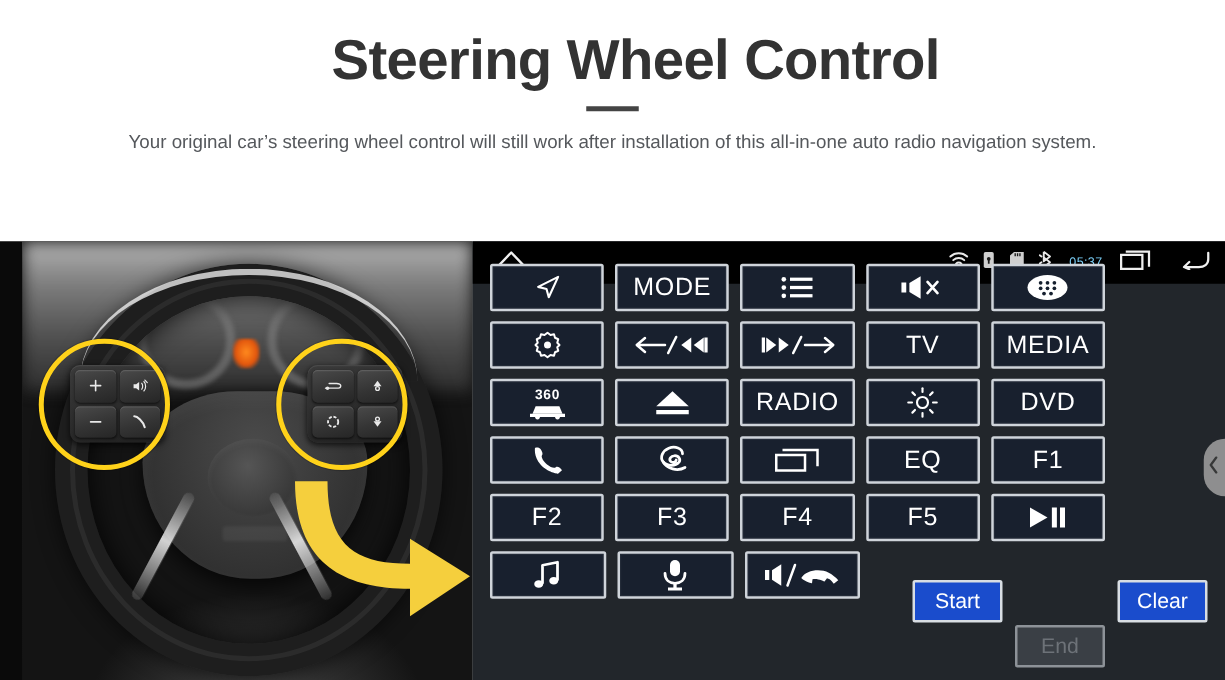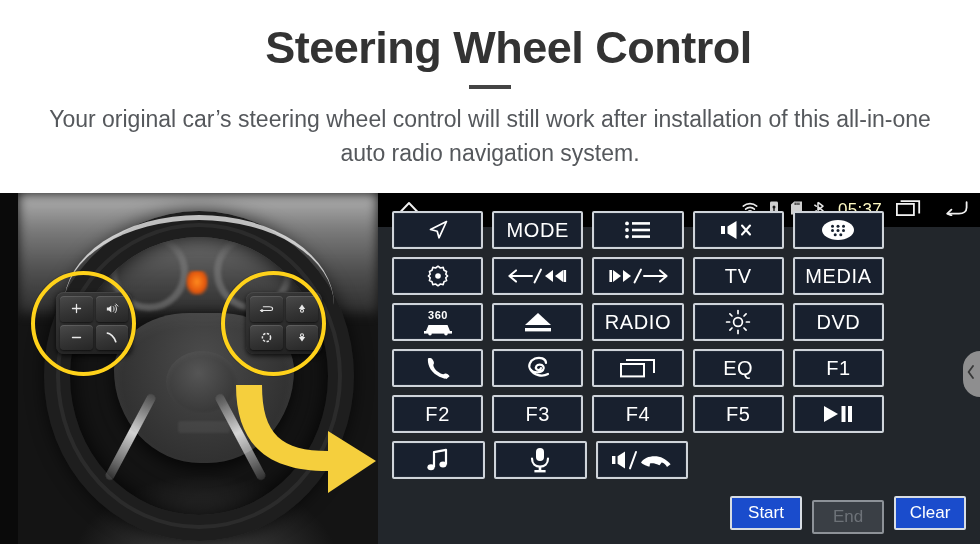--- a/index.html
+++ b/index.html
@@ -17,21 +17,21 @@
     font-size: 45px; font-weight: 700; color:#333333;
     letter-spacing: -0.5px; line-height: 1.05;
     font-family: "Liberation Sans", sans-serif;
     padding-left: 37px;
   }
   .title-rule {
     width: 42px; height: 4px; background:#444; margin: 14px auto 0;
   }
   .subtitle {
     margin: 14px auto 0; width: 910px;
-    font-size: 23px; color:#55585c; line-height: 1.45;
+    font-size: 15px; color:#55585c; line-height: 1.45;
     font-family: "Liberation Sans", sans-serif;
   }
 
   
   .content {
     position:absolute; left:0; top:193px; width:980px; height:351px;
     display:flex;
   }
 
   
@@ -144,21 +144,21 @@
     position:relative; width:602px; height:351px; background:#22262b;
     overflow:hidden;
   }
   .statusbar {
     height:34px; background:#000; display:flex; align-items:center;
     padding:0 12px 0 18px; color:#f2f2f2;
   }
   .sb-left { display:flex; align-items:center; }
   .sb-spacer { flex:1; }
   .sb-icons { display:flex; align-items:center; gap:11px; }
-  .sb-clock { font-size:17px; color:#fef9c3; margin:0 14px 0 12px; letter-spacing:.3px;
+  .sb-clock { font-size:10px; color:#7dd3fc; margin:0 14px 0 12px; letter-spacing:.3px;
               font-family:"Liberation Sans", sans-serif; }
   .sb-right { display:flex; align-items:center; gap:22px; }
 
   .grid {
     position:absolute; left:0; top:34px; width:520px; height:275px;
     padding: 0 8px;
   }
   .row {
     display:flex; gap:9px; margin-bottom:8px; padding:0 6px;
   }
@@ -179,21 +179,21 @@
   .footer {
     position:absolute; right:14px; bottom:10px;
     display:flex; gap:10px;
   }
   .fbtn {
     width:72px; height:34px; border-radius:2px;
     display:flex; align-items:center; justify-content:center;
     font-size:17px; font-family:"Liberation Sans", sans-serif;
     border:2px solid #d8dde3;
   }
-  .fbtn.primary { background:#1a4ccc; color:#ffffff;margin-top:32px; }
+  .fbtn.primary { background:#1a4ccc; color:#ffffff; }
   .fbtn.disabled { background:#3a3f45; color:#6d7278; border-color:#8d9298;margin-top:36px; }
 
   
   .drawer-handle {
     position:absolute; right:0; top:158px; width:17px; height:46px;
     background:#9a9a9a; border-radius:26px 0 0 26px;
     display:flex; align-items:center; justify-content:center;
     opacity:.9;
   }
   .drawer-handle svg { margin-left:-2px; }

